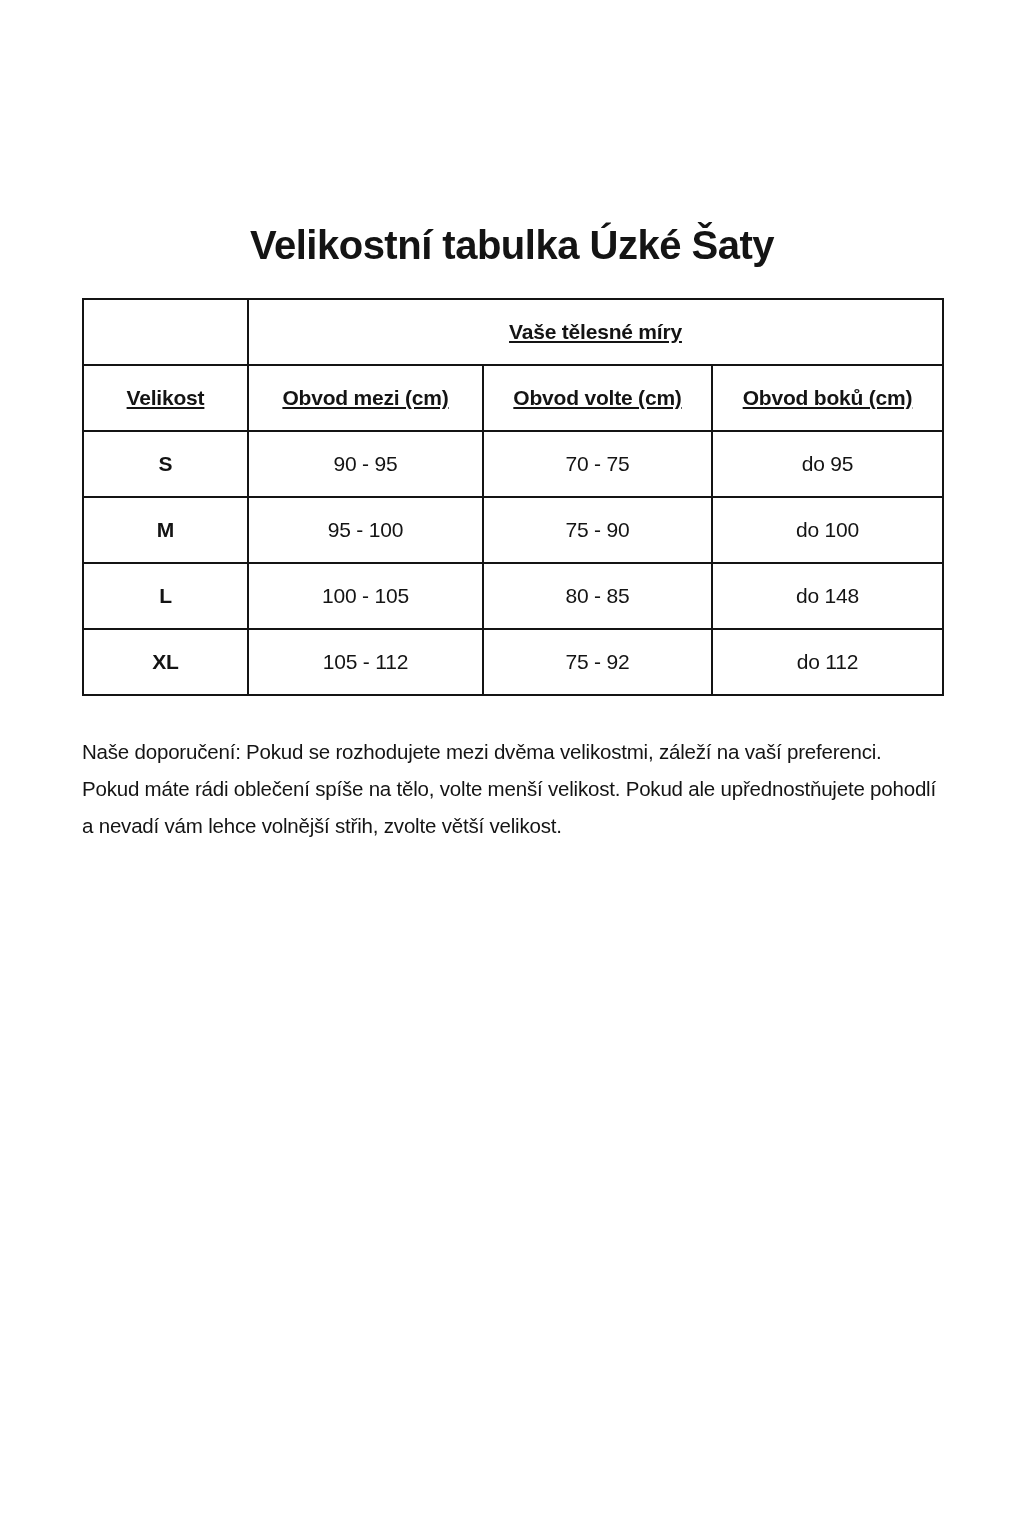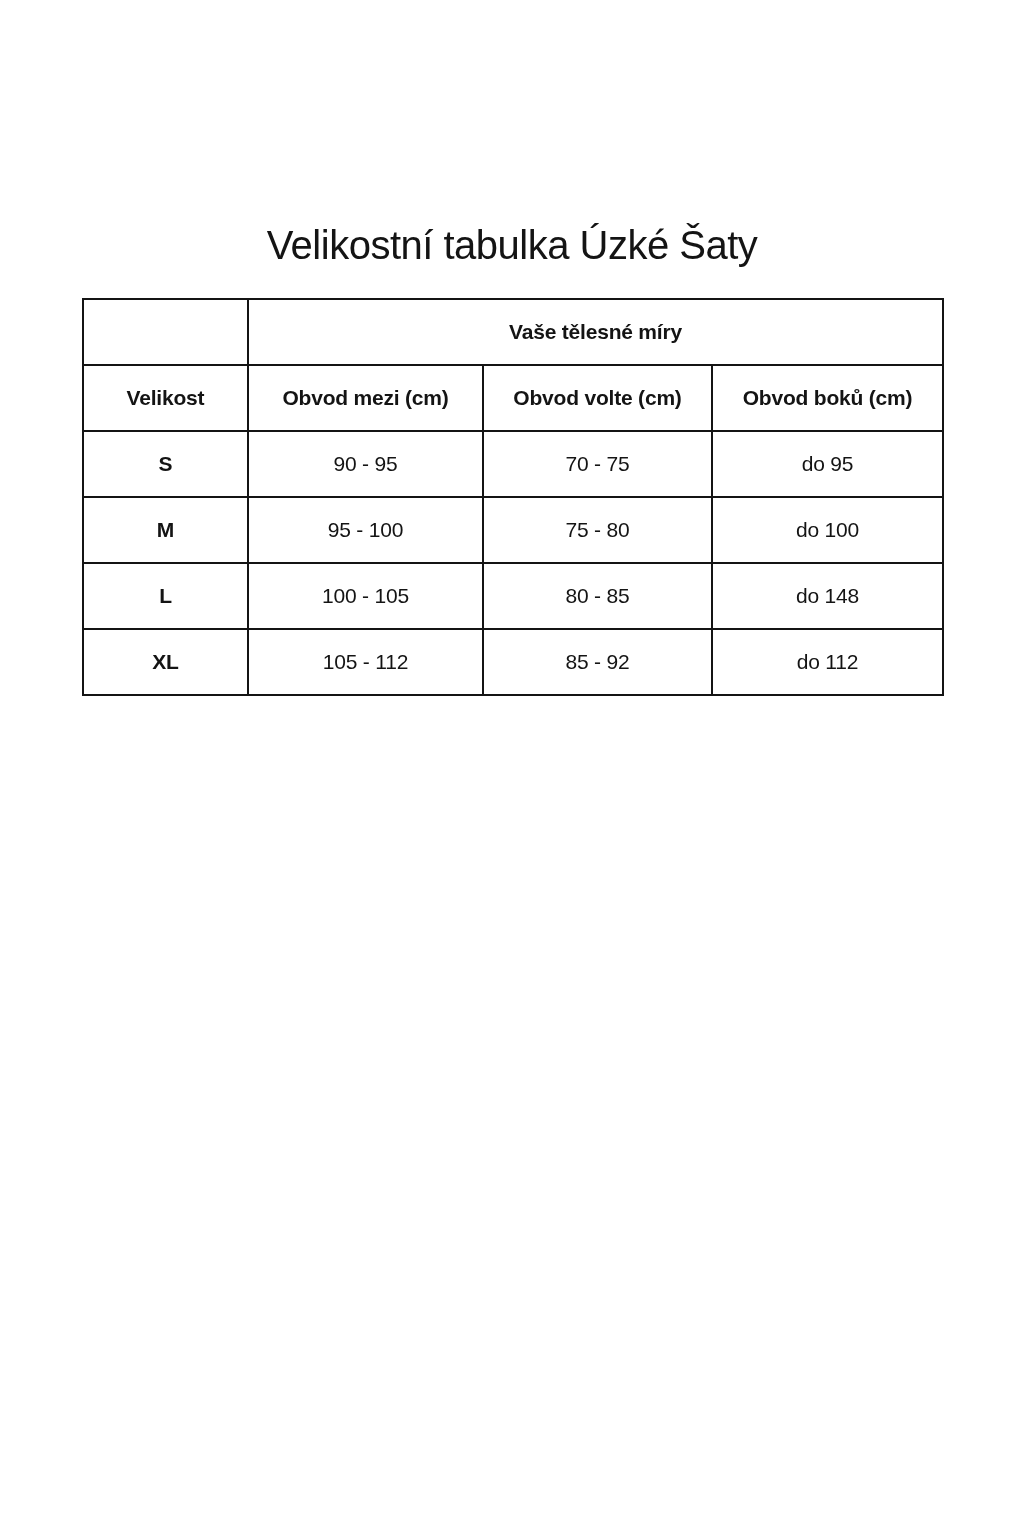--- a/index.html
+++ b/index.html
@@ -16,21 +16,21 @@
   }
   .content {
     width: 860px;
     margin: 0 auto;
   }
   .title {
     margin-top: 222px;
     text-align: center;
     font-size: 40px;
     line-height: 1.15;
-    font-weight: 400;
+    font-weight: 700;
     letter-spacing: -0.5px;
     color: #141414;
   }
   table.size-table {
     width: 860px;
     margin-top: 30px;
     border-collapse: collapse;
     table-layout: fixed;
   }
   col.c-size  { width: 165px; }
@@ -41,21 +41,21 @@
   .size-table td {
     border: 2px solid #141414;
     height: 66px;
     text-align: center;
     vertical-align: middle;
     font-size: 21px;
     letter-spacing: -0.2px;
     color: #141414;
     font-weight: 400;
   }
-  .size-table th { font-weight: 700; }
+  .size-table th { font-weight: 700; text-decoration: underline; }
   .size-table td.size-cell { font-weight: 700; }
   .note {
     margin-top: 37px;
     width: 860px;
     font-size: 20.5px;
     line-height: 37px;
     letter-spacing: -0.2px;
     color: #141414;
     text-align: left;
   }
@@ -90,33 +90,34 @@
       <tbody>
         <tr>
           <td class="size-cell">S</td>
           <td>90 - 95</td>
           <td>70 - 75</td>
           <td>do 95</td>
         </tr>
         <tr>
           <td class="size-cell">M</td>
           <td>95 - 100</td>
-          <td>75 - 80</td>
+          <td>75 - 90</td>
           <td>do 100</td>
         </tr>
         <tr>
           <td class="size-cell">L</td>
           <td>100 - 105</td>
           <td>80 - 85</td>
           <td>do 148</td>
         </tr>
         <tr>
           <td class="size-cell">XL</td>
           <td>105 - 112</td>
-          <td>85 - 92</td>
+          <td>75 - 92</td>
           <td>do 112</td>
         </tr>
       </tbody>
     </table>
 
+    <p class="note">Naše doporučení: Pokud se rozhodujete mezi dvěma velikostmi, záleží na vaší preferenci. Pokud máte rádi oblečení spíše na tělo, volte menší velikost. Pokud ale upřednostňujete pohodlí a nevadí vám lehce volnější střih, zvolte větší velikost.</p>
 
   </div>
 </div>
 
 </body></html>

